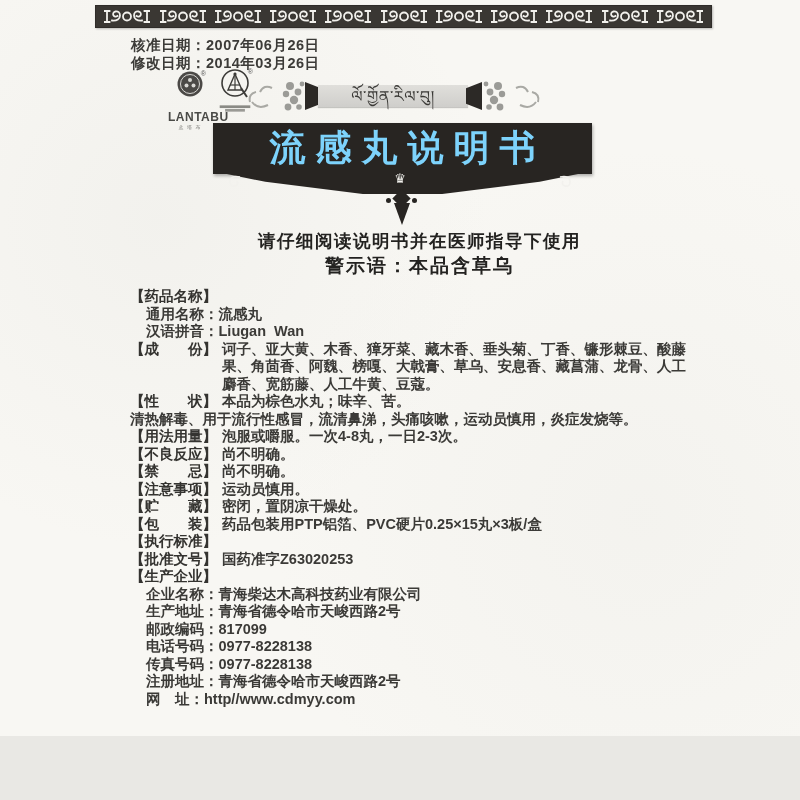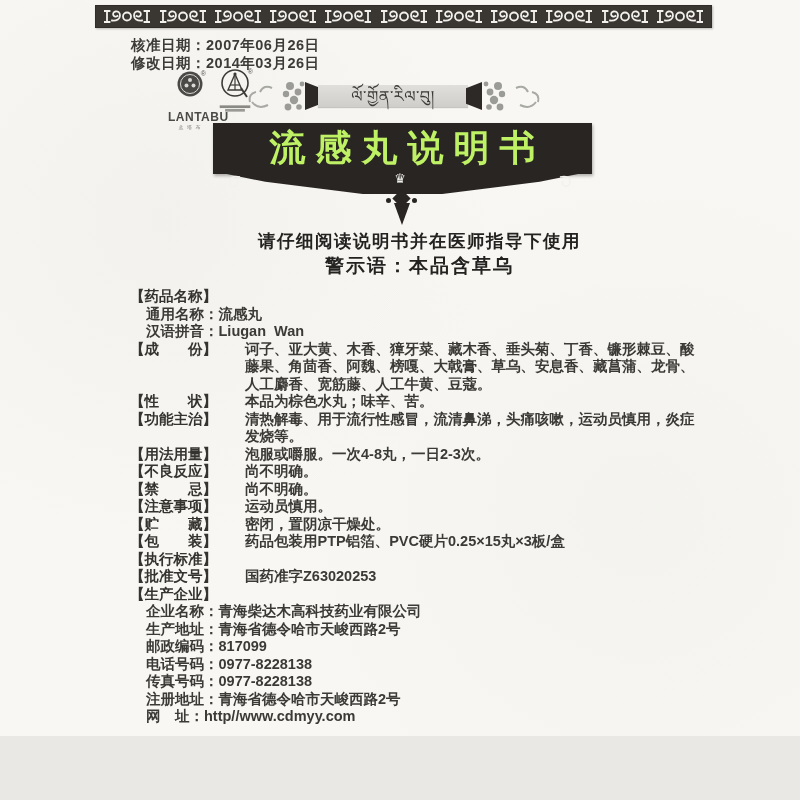--- a/index.html
+++ b/index.html
@@ -48,21 +48,21 @@
   .ribbon-text { font-size:16px; color:#3a3936; letter-spacing:.5px; line-height:11px; }
   .bracket { position:absolute; top:4px; width:16px; height:28px; background:#2c2926; }
   .bracket.l { left:47px; clip-path:polygon(0 0,100% 22%,100% 78%,0 100%); }
   .bracket.r { left:208px; clip-path:polygon(100% 0,0 22%,0 78%,100% 100%); }
   .flourish { position:absolute; top:0; }
   .flourish.l { left:-12px; }
   .flourish.r { left:222px; }
   
   .banner {
     position:absolute; left:213px; top:123px; width:379px; height:51px;
-    background:#282522; color:#bef264;
+    background:#282522; color:#7dd3fc;
     display:flex; align-items:center; justify-content:center;
     font-size:36px; font-weight:bold; letter-spacing:10px; text-indent:10px;
     box-shadow:1px 2px 3px rgba(0,0,0,.3);
   }
   .banner-band {
     position:absolute; left:222px; top:173px; width:361px; height:21px;
     background:#282522;
     clip-path:polygon(0 0,100% 0,88% 42%,61% 100%,39% 100%,12% 42%);
   }
   .band-curl { position:absolute; top:174px; }
@@ -82,21 +82,21 @@
     position:absolute; left:111px; width:617px; text-align:center;
     font-weight:bold; color:#232220;
   }
   .notice { top:229px; font-size:17.5px; letter-spacing:1.5px; }
   .warning { top:253px; font-size:19px; letter-spacing:2px; }
   
   .info {
     position:absolute; left:130px; top:288px; width:568px;
     font-size:14.5px; font-weight:bold; color:#3b3a37; line-height:17.5px;
   }
-  .row { display:flex;gap:23px; }
+  .row { display:flex; }
   .row .lbl { flex:0 0 92px; white-space:pre; color:#343330; }
   .row .txt { flex:1; white-space:pre-wrap; }
   .row.indent { padding-left:16px; }
 </style>
 </head>
 <body>
 
 <div class="page">
 
   <div class="border-bar top">
@@ -310,21 +310,20 @@
       </div>
       <div class="row">
         <span class="lbl">【成　　份】</span>
         <span class="txt">诃子、亚大黄、木香、獐牙菜、藏木香、垂头菊、丁香、镰形棘豆、酸藤果、角茴香、阿魏、榜嘎、大戟膏、草乌、安息香、藏菖蒲、龙骨、人工麝香、宽筋藤、人工牛黄、豆蔻。</span>
       </div>
       <div class="row">
         <span class="lbl">【性　　状】</span>
         <span class="txt">本品为棕色水丸；味辛、苦。</span>
       </div>
       <div class="row">
-        <span class="lbl">【功能主治】</span>
         <span class="txt">清热解毒、用于流行性感冒，流清鼻涕，头痛咳嗽，运动员慎用，炎症发烧等。</span>
       </div>
       <div class="row">
         <span class="lbl">【用法用量】</span>
         <span class="txt">泡服或嚼服。一次4-8丸，一日2-3次。</span>
       </div>
       <div class="row">
         <span class="lbl">【不良反应】</span>
         <span class="txt">尚不明确。</span>
       </div>

